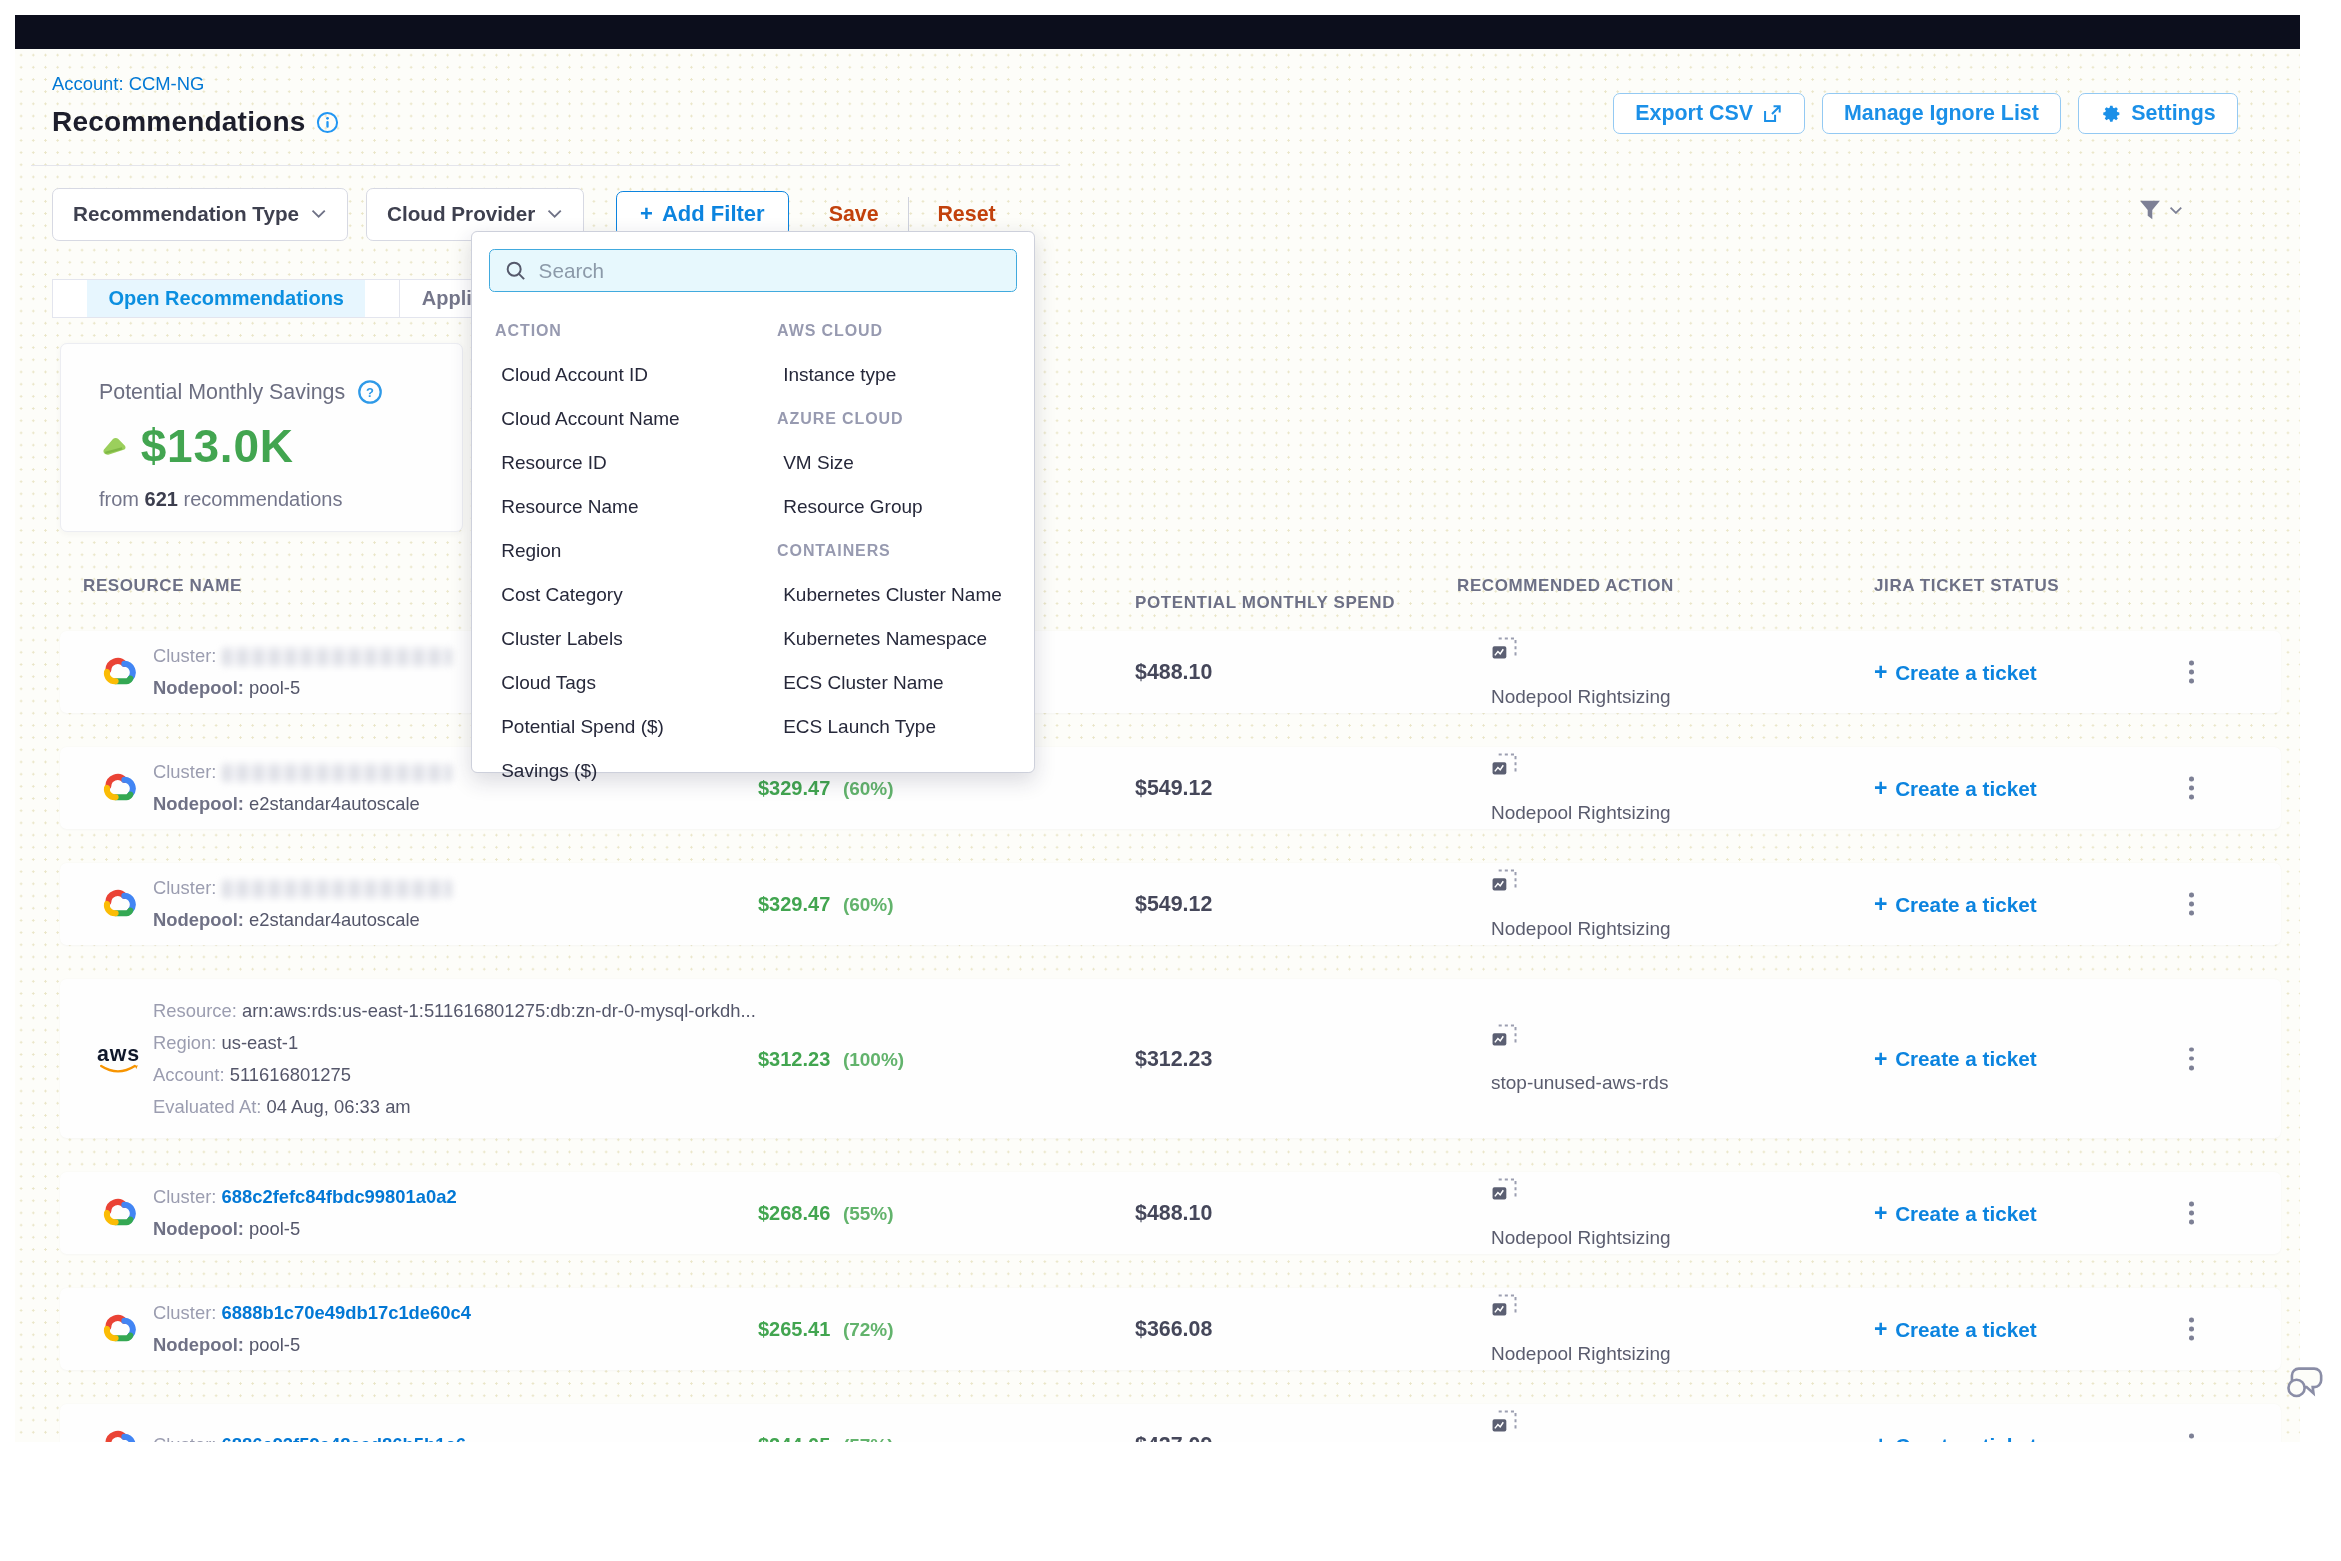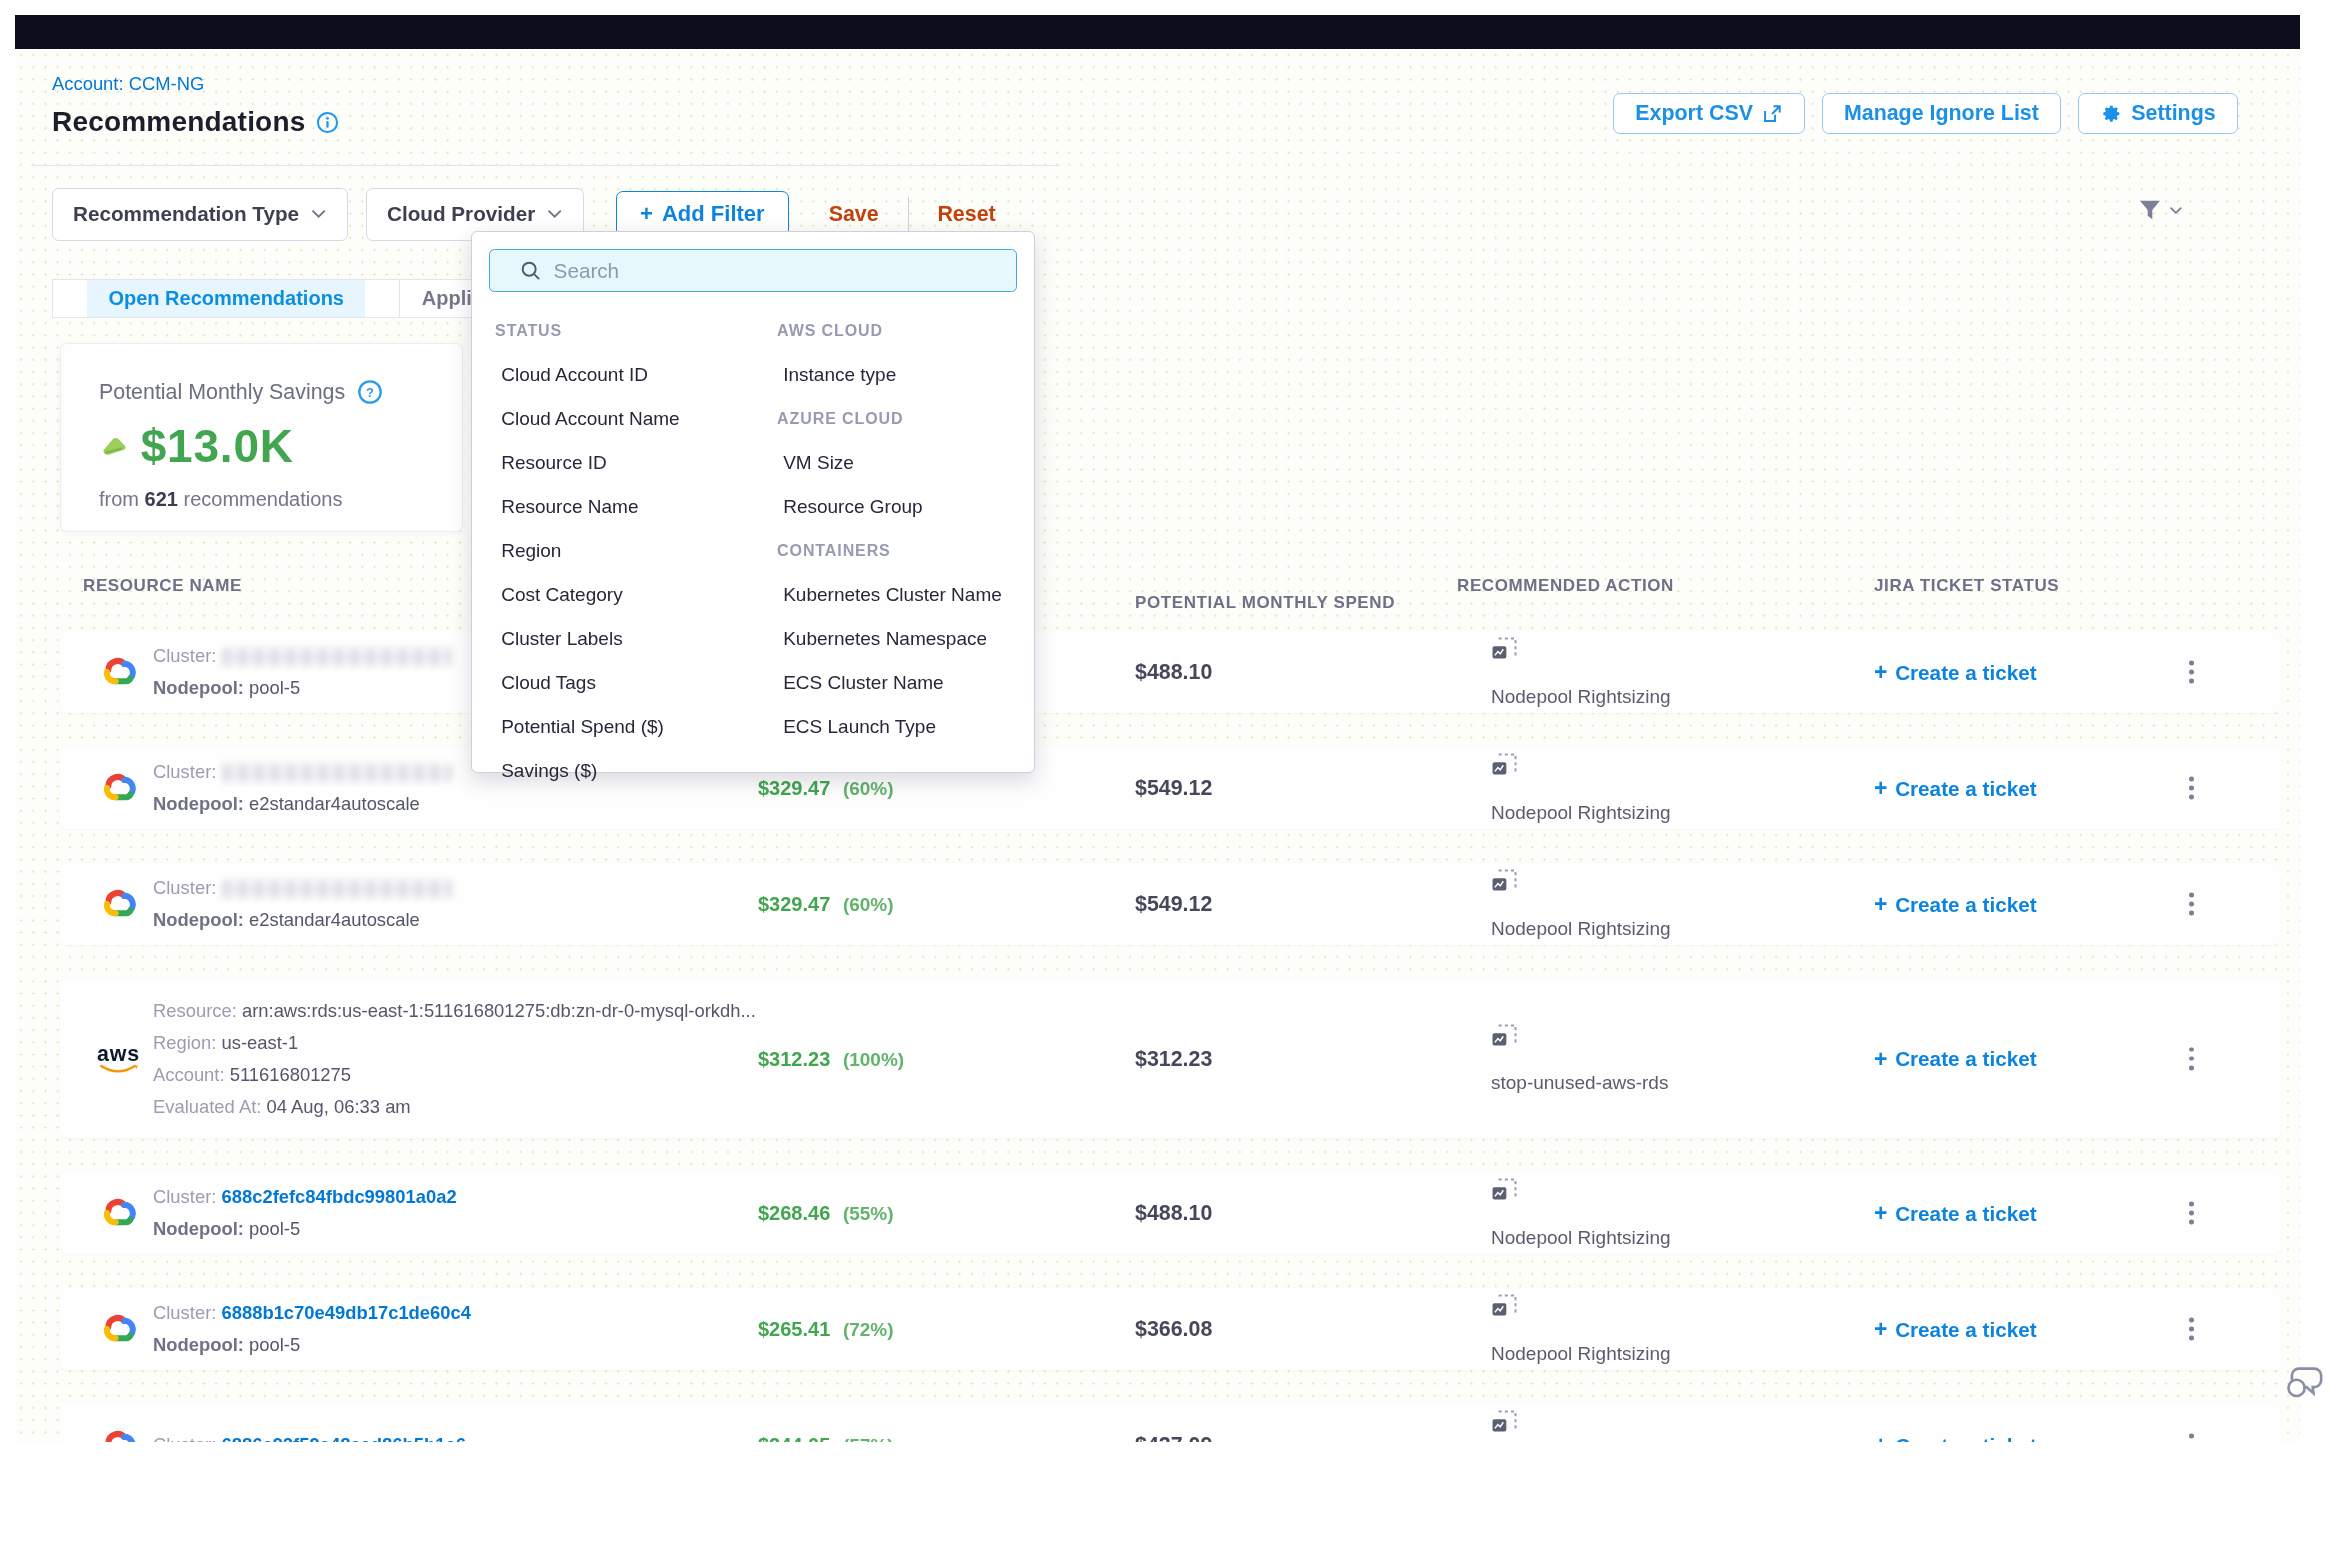--- a/index.html
+++ b/index.html
@@ -89,21 +89,21 @@
   .ticket-cell { position:absolute; left:1814px; top:50%; transform:translateY(-50%); display:flex; align-items:center; gap:7.7px;
     color:#0c84df; font-size:20.7px; font-weight:700; cursor:pointer; white-space:nowrap; }
   .ticket-plus { font-size:23px; font-weight:700; }
   .kebab { position:absolute; left:2123px; top:50%; transform:translateY(-50%); display:flex; flex-direction:column; gap:4.6px; padding:6.1px; cursor:pointer; }
   .kebab i { width:4.6px; height:4.6px; border-radius:50%; background:#7d8095; }
 
   
   .dropdown { position:absolute; left:471px; top:231px; width:564px; height:542px; background:#ffffff;
     border:0.8px solid #cdd0db; border-radius:6.1px; box-shadow:0 7.7px 21.4px rgba(30,32,60,0.16); z-index:10; }
   .dd-search { position:absolute; left:17px; top:17px; right:17px; height:43px; background:#e7f8fd;
-    border:1.9px solid #41aade; border-radius:5.4px; display:flex; align-items:center; gap:12.2px; padding:0 30px; }
+    border:1.9px solid #41aade; border-radius:5.4px; display:flex; align-items:center; gap:12.2px; padding:0 15px; }
   .dd-search input { flex:1; border:none; outline:none; background:transparent; font-size:20.7px; color:#3e404f;
     font-family:"Liberation Sans","DejaVu Sans",sans-serif; }
   .dd-search input::placeholder { color:#8c9aa9; }
   .dd-cols { position:absolute; left:0; top:77px; right:0; bottom:10.7px; }
   .dd-col { position:absolute; top:0; }
   .dd-col-left { left:20px; width:268px; }
   .dd-col-right { left:302px; right:7.7px; }
   .dd-heading { height:44px; display:flex; align-items:center; font-size:16px; font-weight:700; color:#979ab0;
     letter-spacing:0.9px; padding-left:3.1px; }
   .dd-item { height:44px; display:flex; align-items:center; font-size:19px; color:#26283a; padding-left:9.2px;
@@ -509,21 +509,21 @@
   <div class="dropdown">
     <div class="dd-search">
       <svg width="21.4" height="21.4" viewBox="0 0 28 28">
           <circle cx="12" cy="12" r="8.5" fill="none" stroke="#55596b" stroke-width="2.6"></circle>
           <path d="M18.5 18.5L25 25" stroke="#55596b" stroke-width="2.6"></path>
         </svg>
       <input type="text" placeholder="Search" style="">
     </div>
     <div class="dd-cols">
       <div class="dd-col dd-col-left">
-          <div class="dd-heading">STATUS</div>
+          <div class="dd-heading">ACTION</div>
           <div class="dd-item">Cloud Account ID</div>
           <div class="dd-item">Cloud Account Name</div>
           <div class="dd-item">Resource ID</div>
           <div class="dd-item">Resource Name</div>
           <div class="dd-item">Region</div>
           <div class="dd-item">Cost Category</div>
           <div class="dd-item">Cluster Labels</div>
           <div class="dd-item">Cloud Tags</div>
           <div class="dd-item">Potential Spend ($)</div>
           <div class="dd-item">Savings ($)</div>

